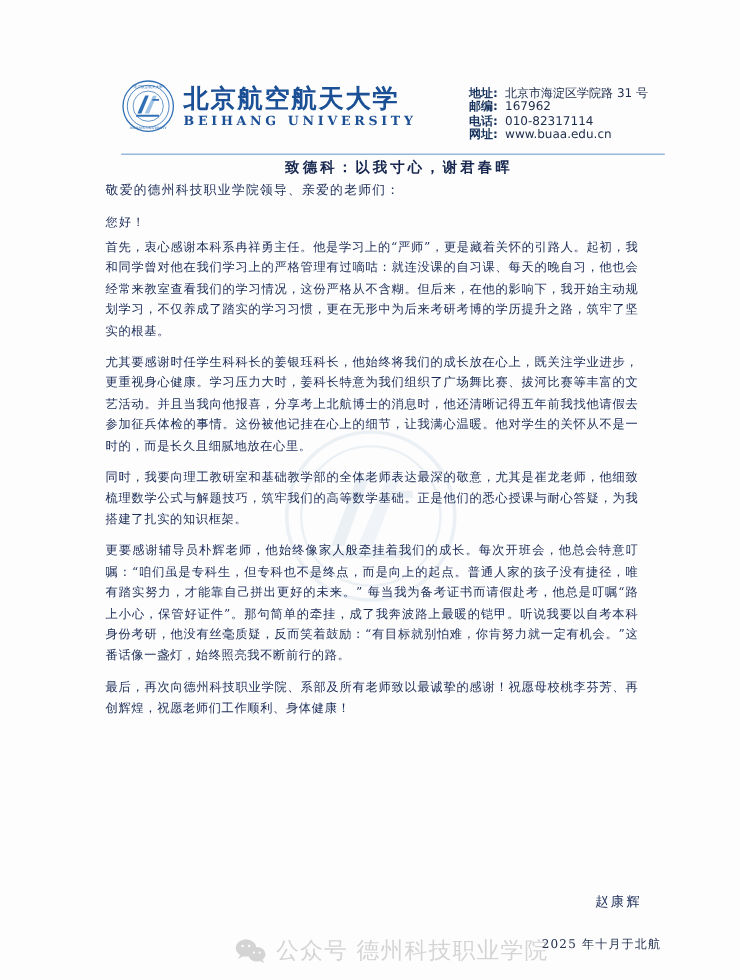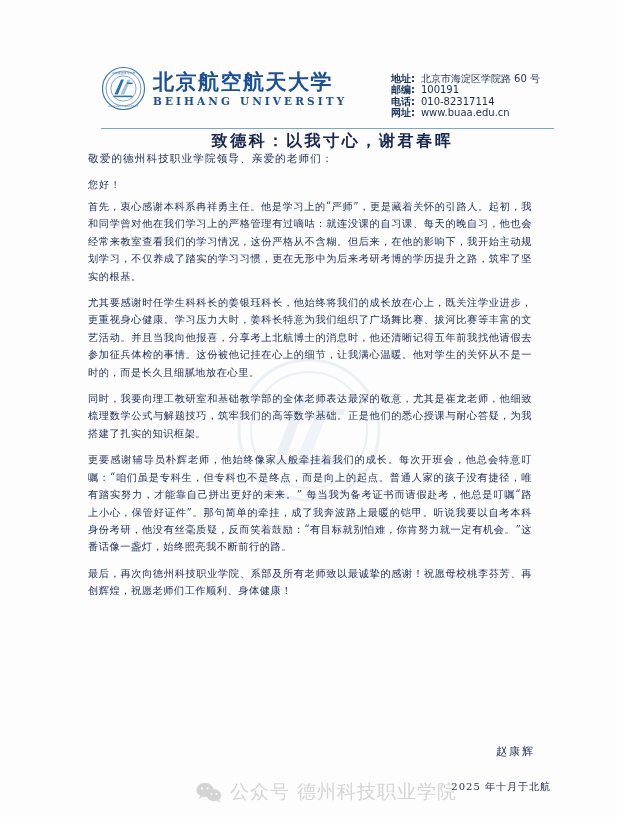--- a/index.html
+++ b/index.html
@@ -101,21 +101,21 @@
   .hand {
     font-family: "DejaVu Serif", "Liberation Serif", serif;
     color: #1a2b57;
   }
 
   .title {
     position: absolute;
     left: 0; right: 0;
     top: 131px;
     text-align: center;
-    font-size: 16px;
+    font-size: 12px;
     font-weight: 700;
     letter-spacing: 2.6px;
     color: #16264f;
     margin-left: 48px;
   }
 
   .salutation {
     position: absolute;
     left: 88px;
     top: 152px;
@@ -230,25 +230,25 @@
       </div>
       <div class="brand-text">
         <div class="brand-cn">北京航空航天大学</div>
         <div class="brand-en">BEIHANG UNIVERSITY</div>
       </div>
     </div>
 
     <div class="lh-contact">
       <div class="row">
         <span class="lbl">地址:</span>
-        <span class="val">北京市海淀区学院路 60 号</span>
+        <span class="val">北京市海淀区学院路 31 号</span>
       </div>
       <div class="row">
         <span class="lbl">邮编:</span>
-        <span class="val">100191</span>
+        <span class="val">167962</span>
       </div>
       <div class="row">
         <span class="lbl">电话:</span>
         <span class="val">010-82317114</span>
       </div>
       <div class="row">
         <span class="lbl">网址:</span>
         <span class="val">www.buaa.edu.cn</span>
       </div>
     </div>

